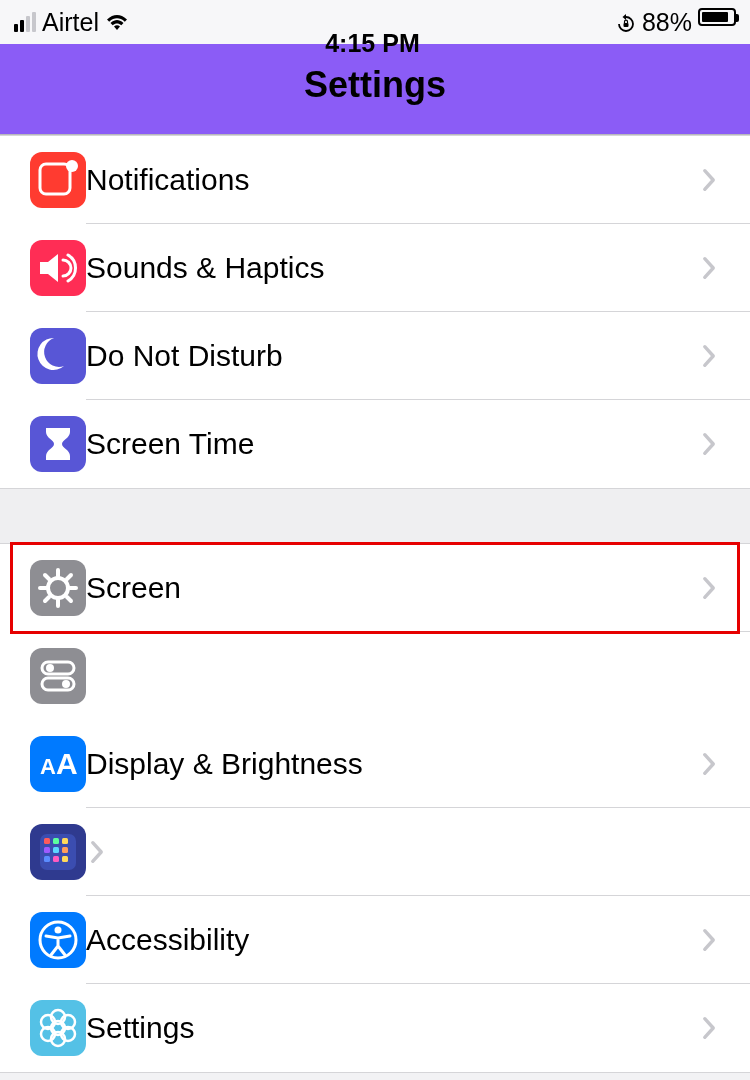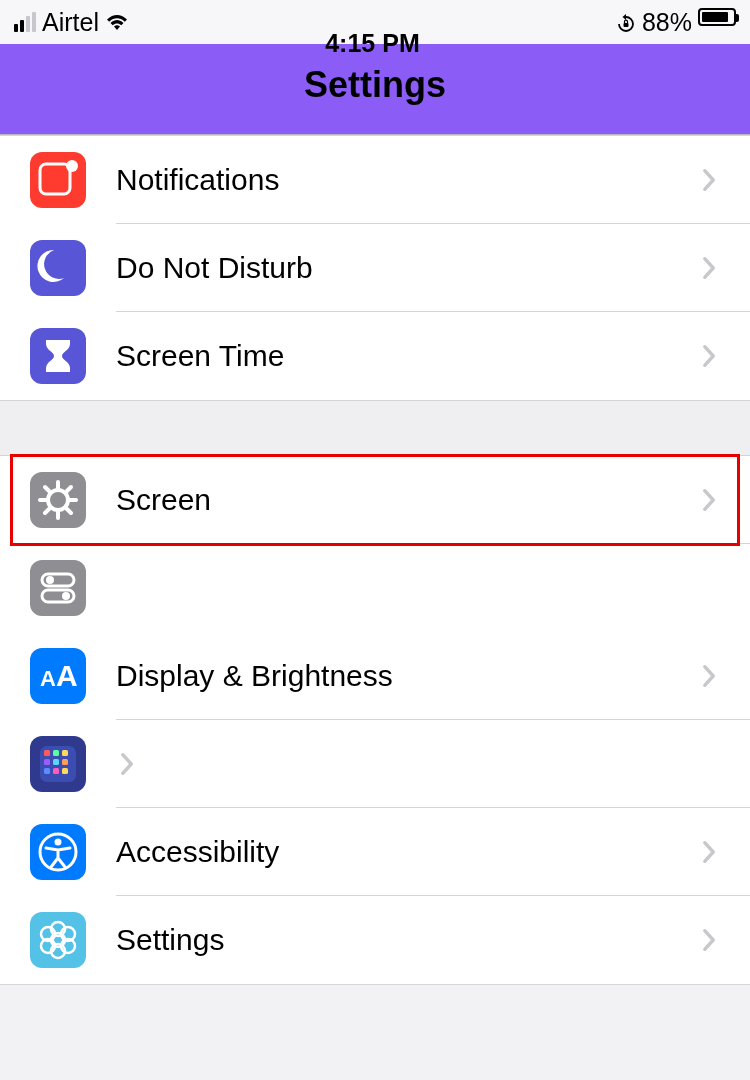--- a/index.html
+++ b/index.html
@@ -78,21 +78,20 @@
     display: flex;
     align-items: center;
     justify-content: center;
     flex-shrink: 0;
   }
   .row .label-area {
     flex: 1;
     height: 88px;
     display: flex;
     align-items: center;
-    margin-left: 30px;
     border-bottom: 1px solid #d5d5d8;
     padding-right: 30px;
     font-size: 30px;
   }
   .row:last-child .label-area {
     border-bottom: none;
   }
   .row .label-text {
     flex: 1;
   }
@@ -196,20 +195,35 @@
         <div class="label-area">
           <div class="label-text">Notifications</div>
           <span class="chevron">
             <svg width="22" height="30" viewBox="0 0 26 30">
               <use href="#chevron-right-icon"></use>
             </svg>
           </span>
         </div>
       </div>
       <div class="row">
+        <div class="icon-box ic-sounds">
+          <svg width="56" height="56" viewBox="0 0 56 56">
+            <use href="#speaker-icon"></use>
+          </svg>
+        </div>
+        <div class="label-area">
+          <div class="label-text">Sounds &amp; Haptics</div>
+          <span class="chevron">
+            <svg width="22" height="30" viewBox="0 0 26 30">
+              <use href="#chevron-right-icon"></use>
+            </svg>
+          </span>
+        </div>
+      </div>
+      <div class="row">
         <div class="icon-box ic-dnd">
           <svg width="56" height="56" viewBox="0 0 56 56">
             <use href="#moon-icon"></use>
           </svg>
         </div>
         <div class="label-area">
           <div class="label-text">Do Not Disturb</div>
           <span class="chevron">
             <svg width="22" height="30" viewBox="0 0 26 30">
               <use href="#chevron-right-icon"></use>

